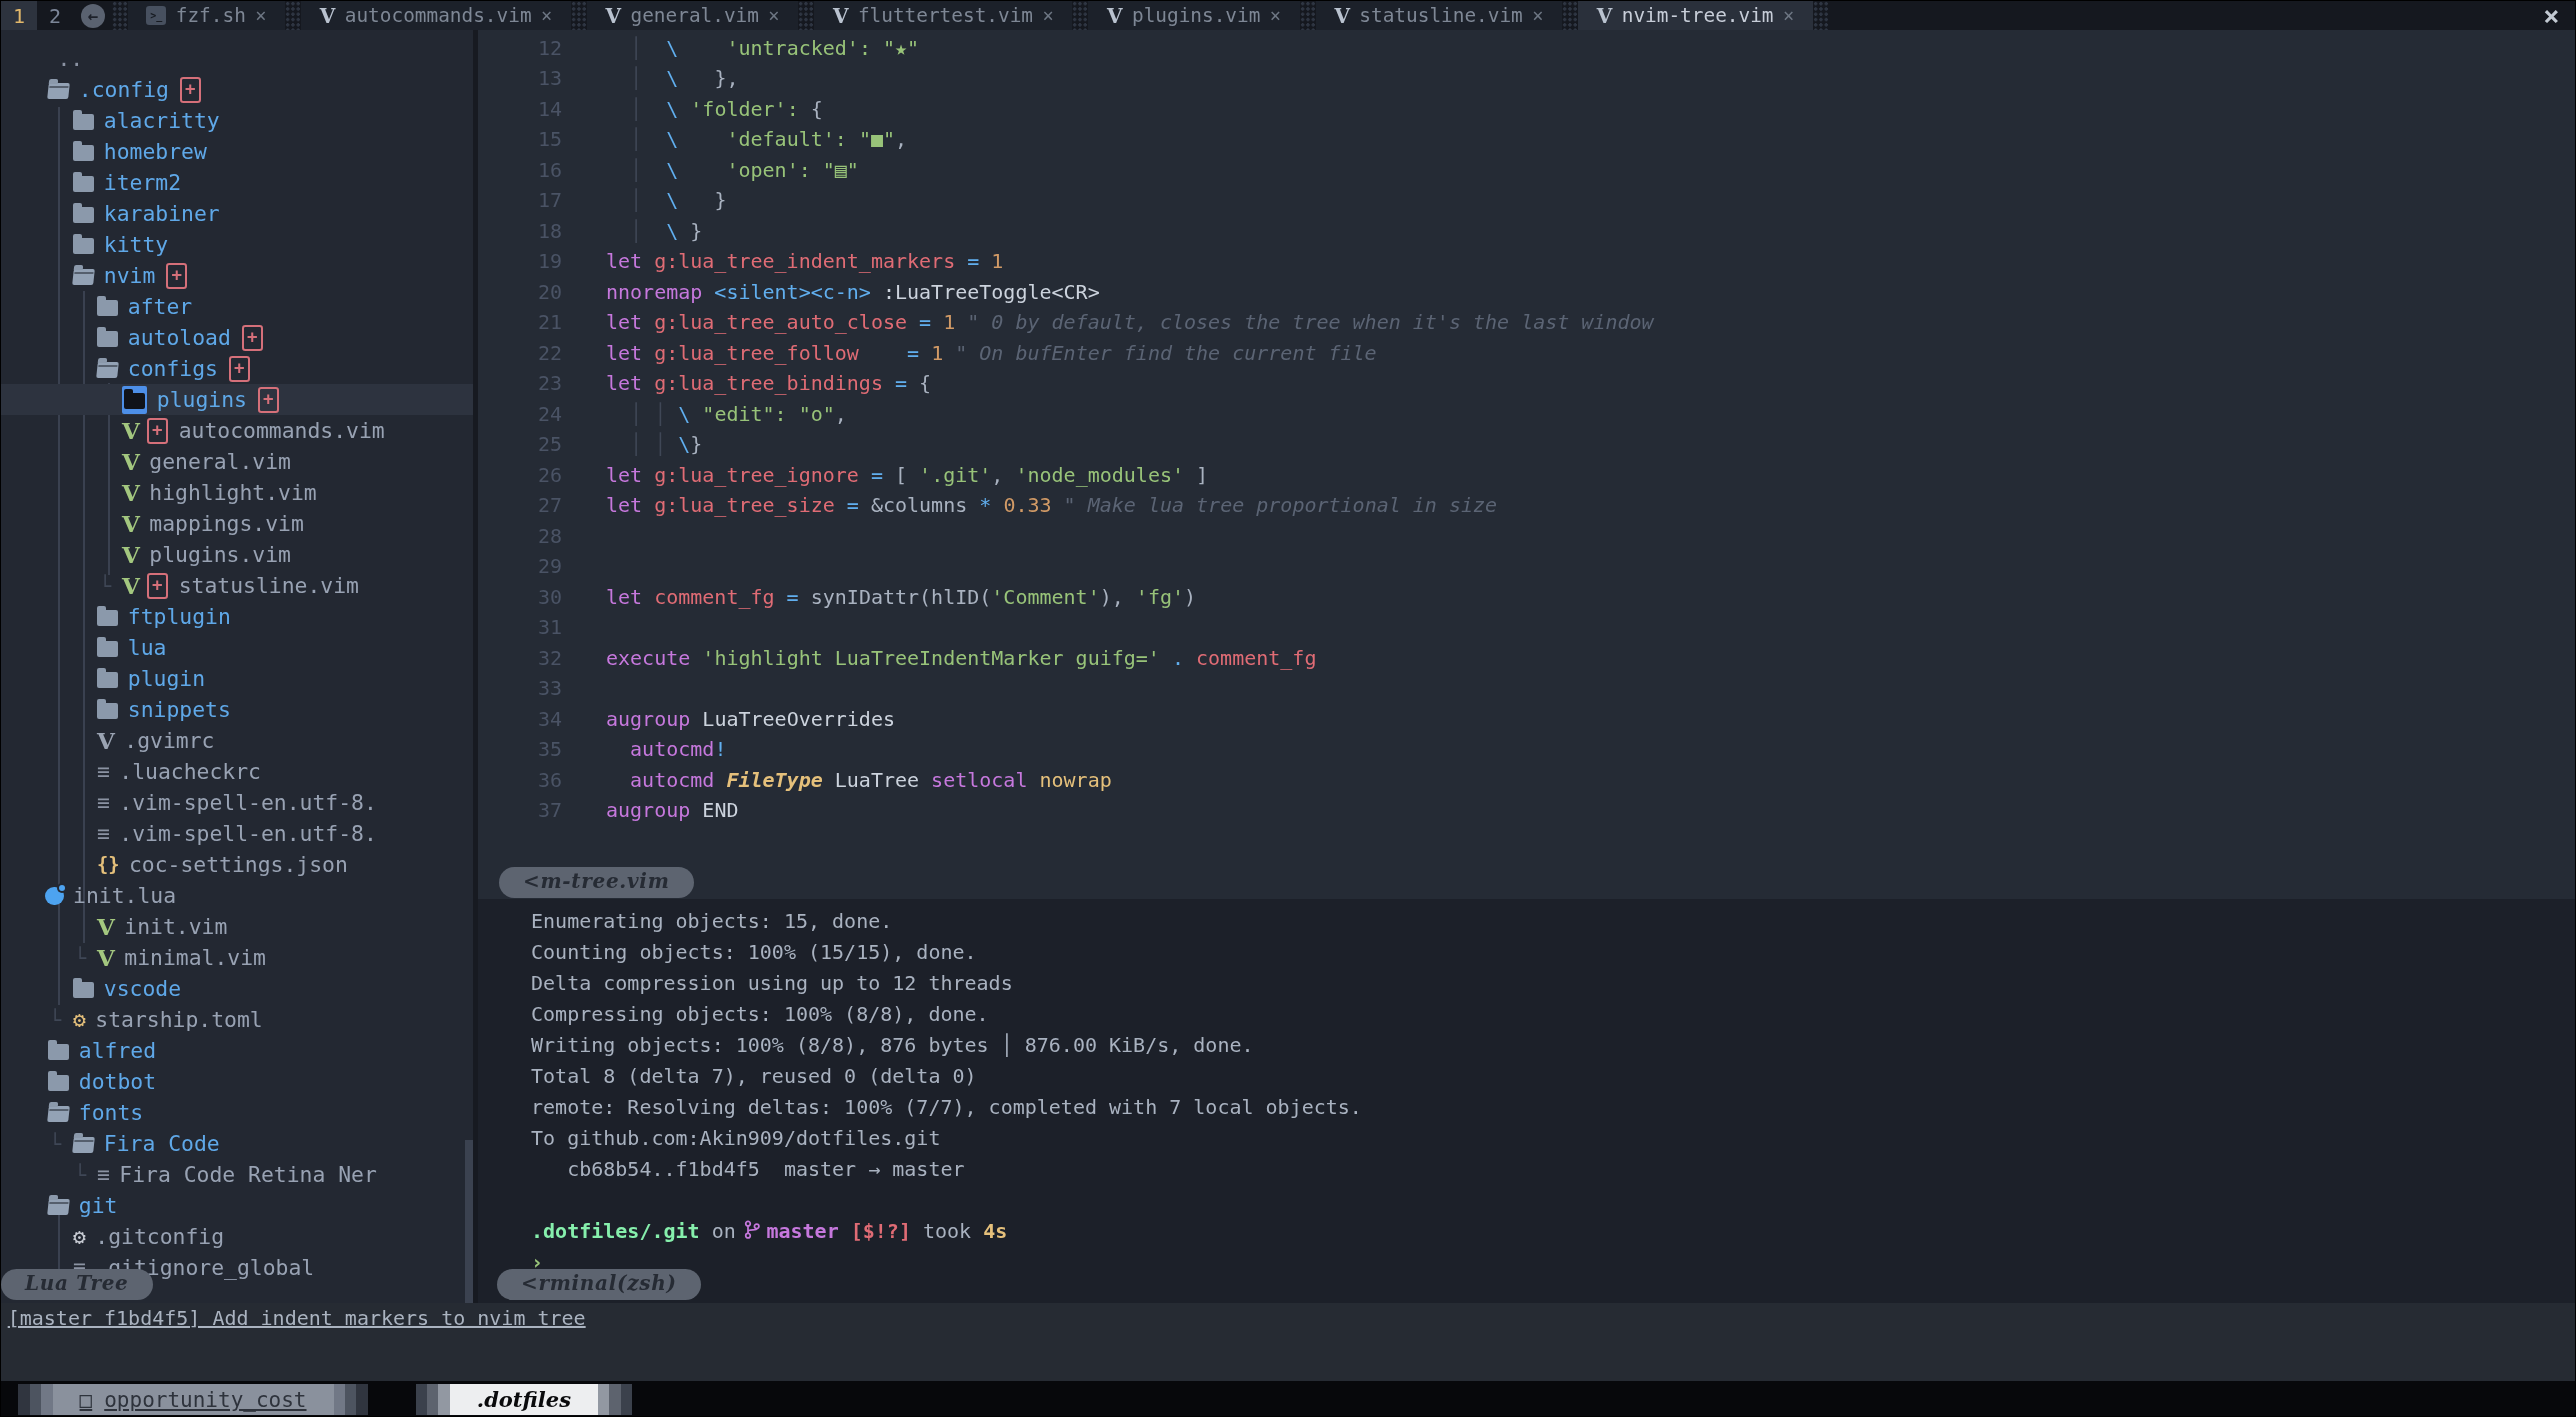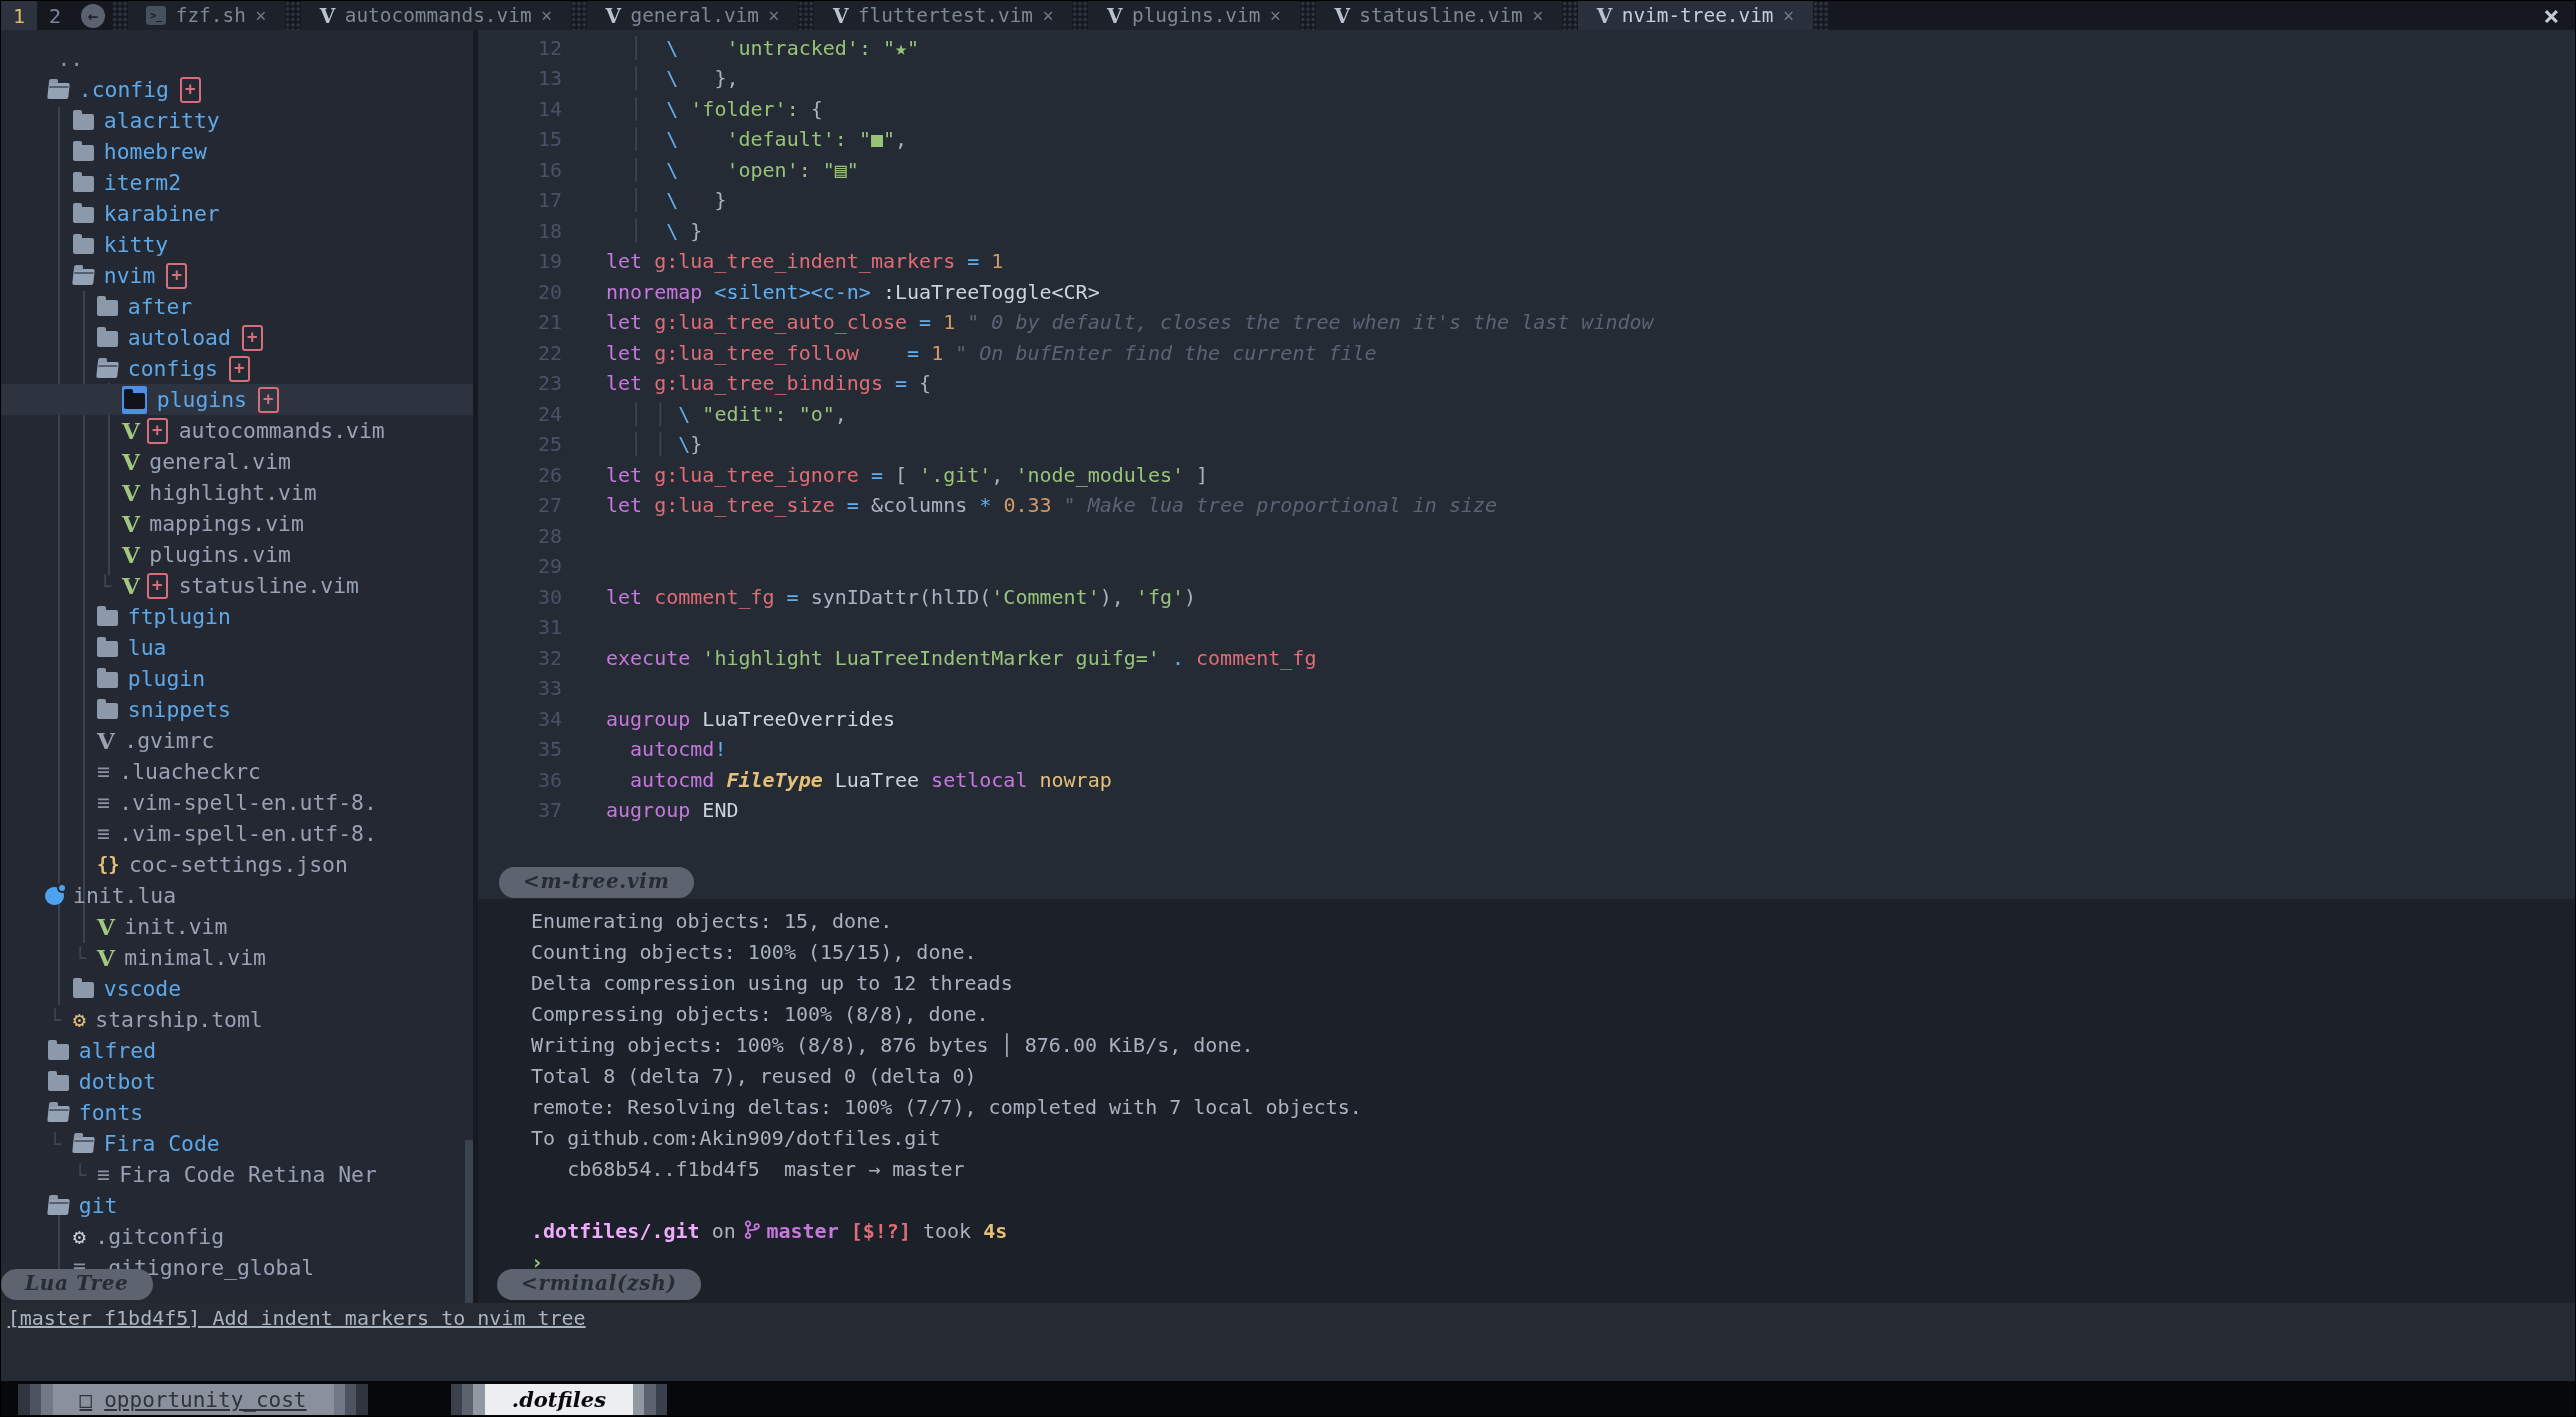--- a/index.html
+++ b/index.html
@@ -37,21 +37,21 @@
   #msgbar .msg{padding:2.7px 0 0 6.7px;font-size:20px;color:#aab3c0;white-space:pre;}
 
   
   .eline{height:30.5px;line-height:30.5px;white-space:pre;font-size:20px;}
   .lnum{display:inline-block;width:84px;text-align:right;padding-right:24px;color:#4a5365;}
   .code{padding-left:20px;}
   .c-k{color:#c678dd;} .c-v{color:#e06c75;} .c-o{color:#61afef;} .c-n{color:#d19a66;}
   .c-s{color:#98c379;} .c-t{color:#a9b2c0;} .c-w{color:#ccd3dd;}
   .c-c{color:#5b6474;font-style:italic;}
   .c-y{color:#e5c07b;} .c-yi{color:#e5c07b;font-style:italic;font-weight:bold;}
-  .c-g{color:#3f4756;} .c-cyb{color:#f0abfc;font-weight:bold;margin-top:10px;}
+  .c-g{color:#3f4756;} .c-cyb{color:#86efac;font-weight:bold;margin-top:10px;}
   .c-magb{color:#c678dd;font-weight:bold;} .c-redb{color:#e06c75;font-weight:bold;}
   .c-yb{color:#e5c07b;font-weight:bold;} .c-gr{color:#98c379;font-weight:bold;}
 
   
   .tline{height:31px;line-height:31px;white-space:pre;font-size:20px;color:#a9b2c0;padding-left:41px;}
   .branch-svg{display:inline-block;vertical-align:-2.7px;margin:0 4px 0 6.7px;}
 
   
   .pill{position:absolute;height:31px;line-height:29px;border-radius:15.4px;background:#5d6470;
         color:#262b34;font-size:20px;padding:0 24px;letter-spacing:0.7px;}
@@ -88,21 +88,21 @@
   .gear-y{color:#e5c07b;} .gear-g{color:#c8ccd4;}
   #treescroll{position:absolute;left:464px;top:1110px;width:8px;height:192px;background:#3b4250;}
 
   
   #tmuxbar{position:absolute;left:0;top:1380px;width:2576px;height:37px;background:#07080b;display:flex;align-items:center;}
   .seg{display:flex;height:31px;}
   .segblock{width:11.4px;height:31px;}
   .segmain{display:flex;align-items:center;padding:0 27px;font-size:21px;}
   #seg-left{margin-left:17.4px;}
   #seg-left .segmain{background:#8a919d;color:#2e333c;gap:12px;}
-  #seg-right{margin-left:83px;}
+  #seg-right{margin-left:48px;}
   #seg-right .segmain{background:#edeef0;color:#0a0a0c;}
 </style>
 </head>
 <body>
 
 <div id="root">
 
   <div id="tabbar">
       <div class="winidx active">1</div>
       <div class="winidx">2</div>

